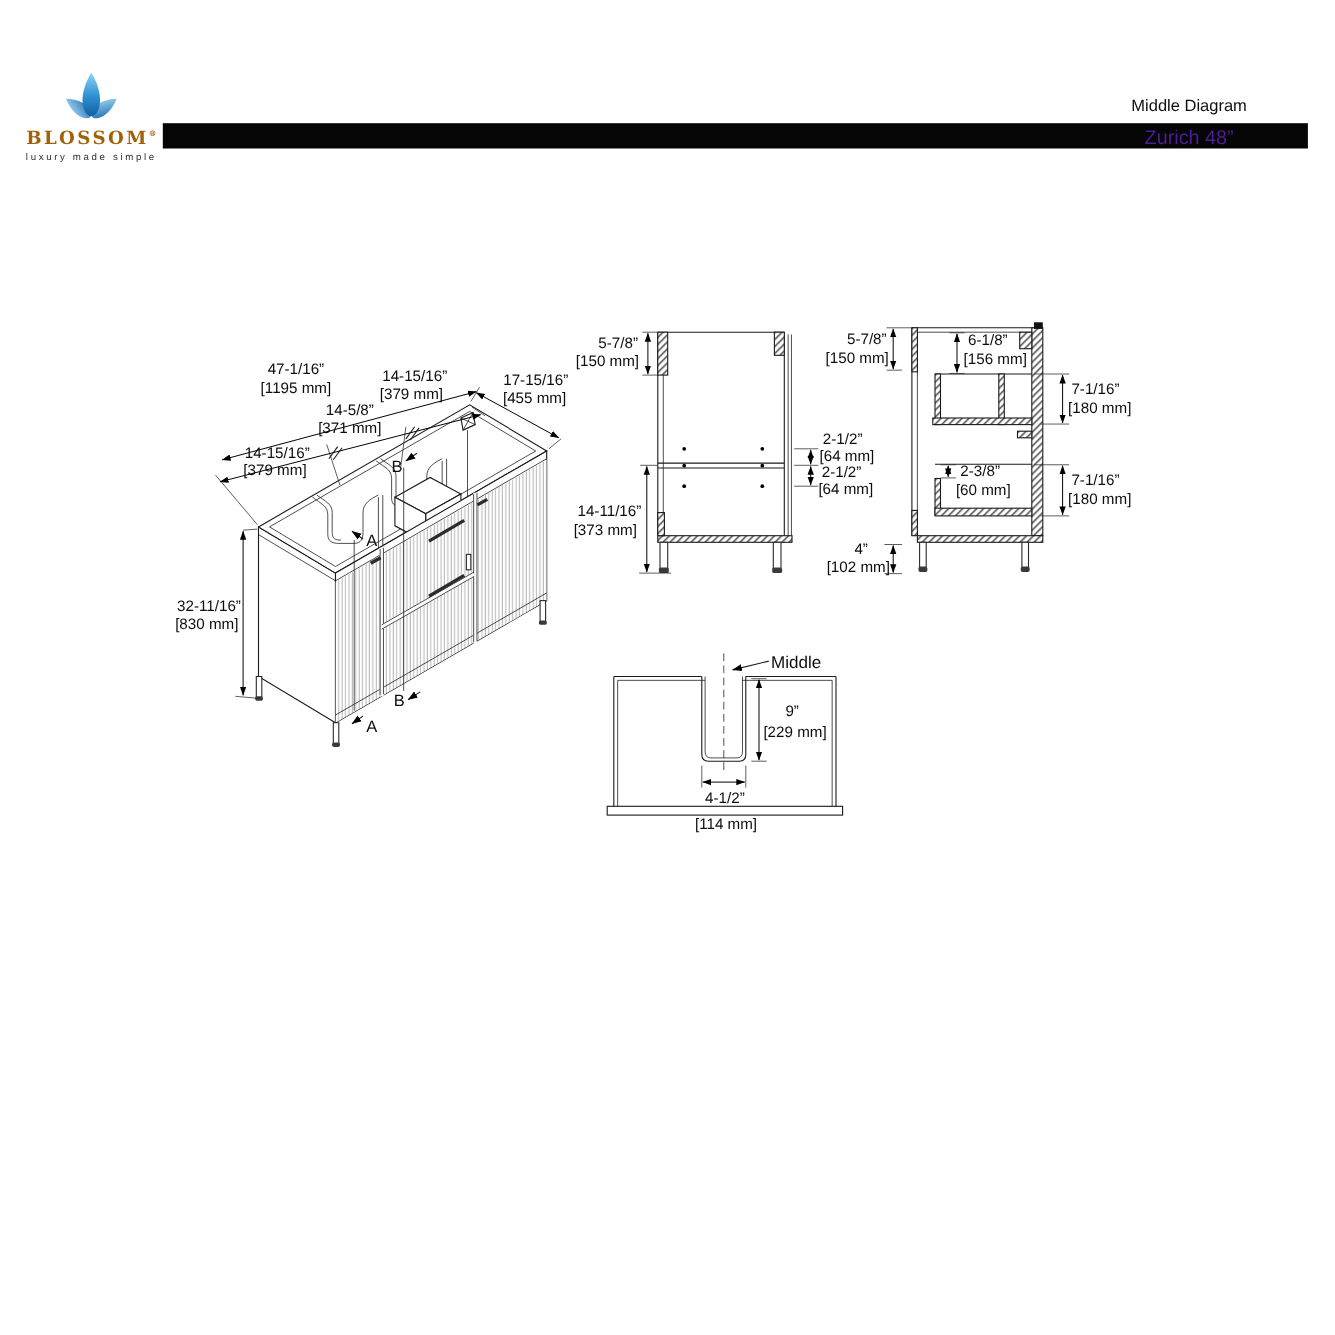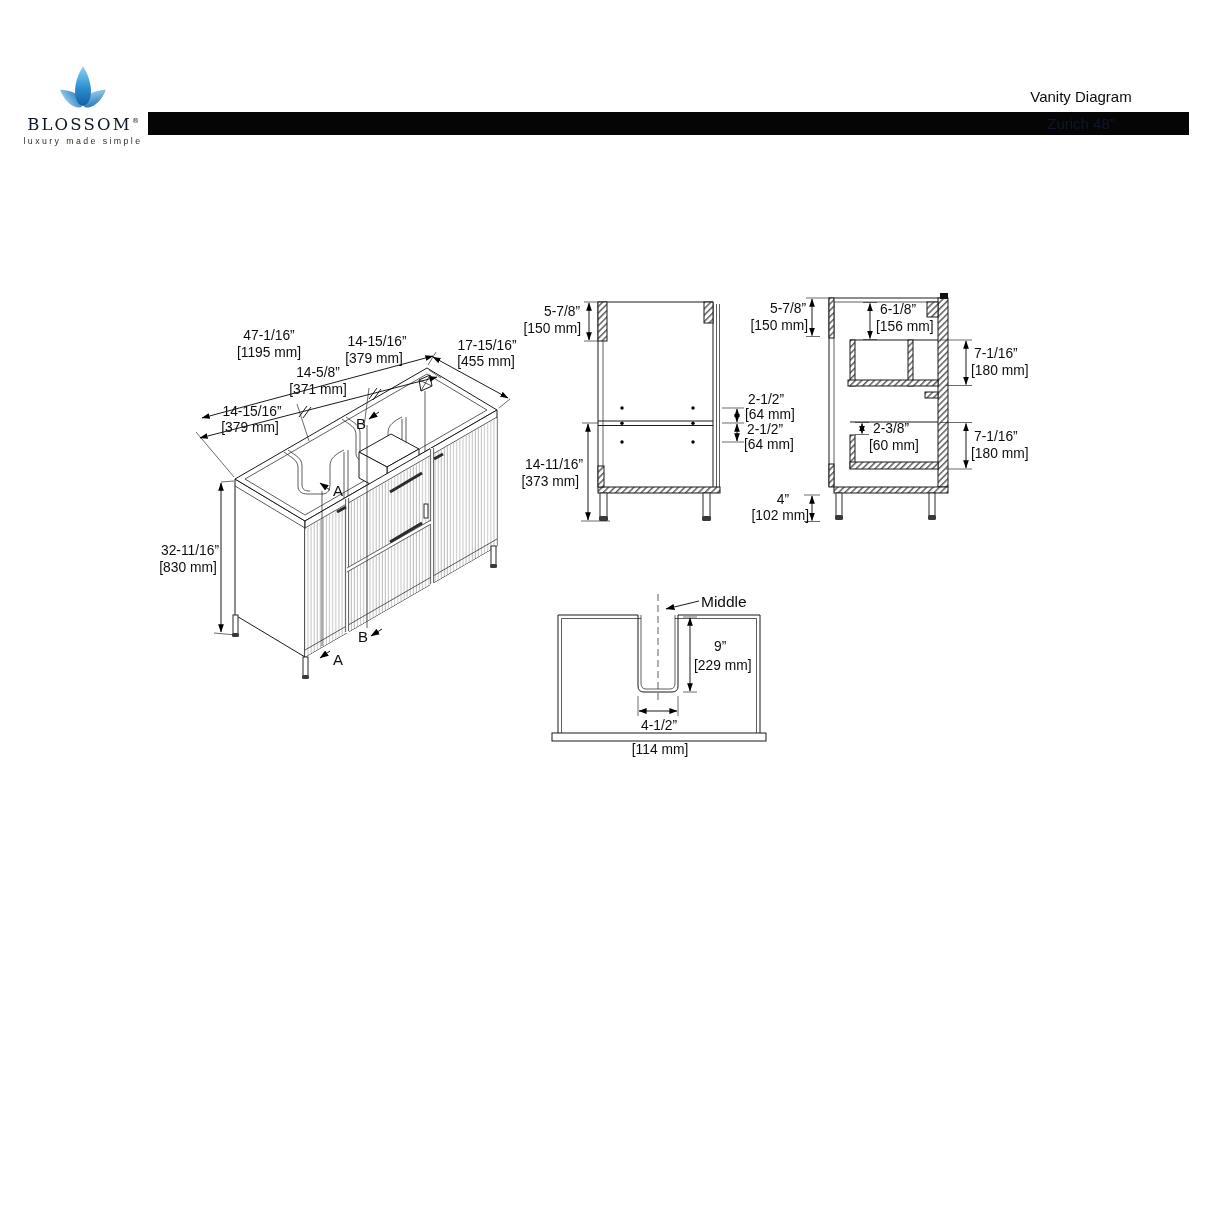--- a/index.html
+++ b/index.html
@@ -2,28 +2,28 @@
 <html><head>
 <meta charset="utf-8">
 <style>
   html,body{margin:0;padding:0;background:#fff;}
   .page{position:relative;width:1214px;height:1214px;background:#fff;overflow:hidden;
         font-family:"Liberation Sans",sans-serif;}
   
   .logo{position:absolute;left:16px;top:62px;width:134px;text-align:center;}
   .logo svg{display:block;margin:0 auto;}
   .brand-row{font-family:"DejaVu Serif",serif;font-size:16.5px;letter-spacing:2.2px;
-             color:#0f172a;font-weight:400;line-height:15px;white-space:nowrap;}
+             color:#a16207;font-weight:700;line-height:15px;white-space:nowrap;}
   .brand-row sup{font-size:7px;letter-spacing:0;}
   .tagline{font-size:8.8px;letter-spacing:2.4px;color:#2f2f2f;margin-top:4px;white-space:nowrap;}
   .titlebar{position:absolute;left:148px;top:112px;width:1041px;height:23px;background:#050505;}
   .doc-title{position:absolute;left:996px;top:88px;width:170px;height:20px;
              font-size:15px;color:#0c0c0c;text-align:center;}
   .model-label{position:absolute;left:992px;top:115px;width:178px;height:18px;
-               font-size:15px;color:#0f172a;text-align:center;}
+               font-size:18px;color:#4c1d95;text-align:center;}
   
   svg.drawing{position:absolute;left:0;top:0;}
   .ln{stroke:#1a1a1a;stroke-width:1;fill:none;}
   .lnt{stroke:#1a1a1a;stroke-width:0.7;fill:none;}
   .wht{fill:#ffffff;stroke:#1a1a1a;stroke-width:1;}
   .hat{fill:url(#hatch);stroke:#1a1a1a;stroke-width:1;}
   .dim{stroke:#000;stroke-width:0.9;fill:none;}
   .ext{stroke:#2d2d2d;stroke-width:0.7;fill:none;}
   .dtx{font-family:"Liberation Sans",sans-serif;font-size:13.8px;fill:#0d0d0d;}
   .sec{font-family:"Liberation Sans",sans-serif;font-size:15px;fill:#0d0d0d;}
@@ -60,21 +60,21 @@
             <path transform="scale(0.74)" d="M0,-38 C8,-26 10,-13 6,-5 C3,1 -3,1 -6,-5 C-10,-13 -8,-26 0,-38 Z" fill="url(#pg2)"></path>
           </g>
         <path d="M0,-40 C8,-27 10,-13 6,-5 C3,1 -3,1 -6,-5 C-10,-13 -8,-27 0,-40 Z" fill="url(#pg)"></path>
       </g>
     </svg>
     <div class="brand-row"><span>BLOSSOM</span><sup>®</sup></div>
     <div class="tagline">luxury made simple</div>
   </div>
 
   <div class="titlebar"></div>
-  <div class="doc-title">Vanity Diagram</div>
+  <div class="doc-title">Middle Diagram</div>
   <div class="model-label">Zurich 48”</div>
 
   <svg class="drawing" width="1214" height="1214" viewBox="0 0 1214 1214">
     <defs>
       <pattern id="hatch" width="4.5" height="4.5" patternUnits="userSpaceOnUse" patternTransform="rotate(45)">
         <rect width="4.5" height="4.5" fill="#fff"></rect>
         <line x1="0.8" y1="0" x2="0.8" y2="4.5" stroke="#222" stroke-width="1.1"></line>
       </pattern>
       <pattern id="flutes" width="3.1" height="6" patternUnits="userSpaceOnUse">
         <rect width="3.1" height="6" fill="#fff"></rect>

